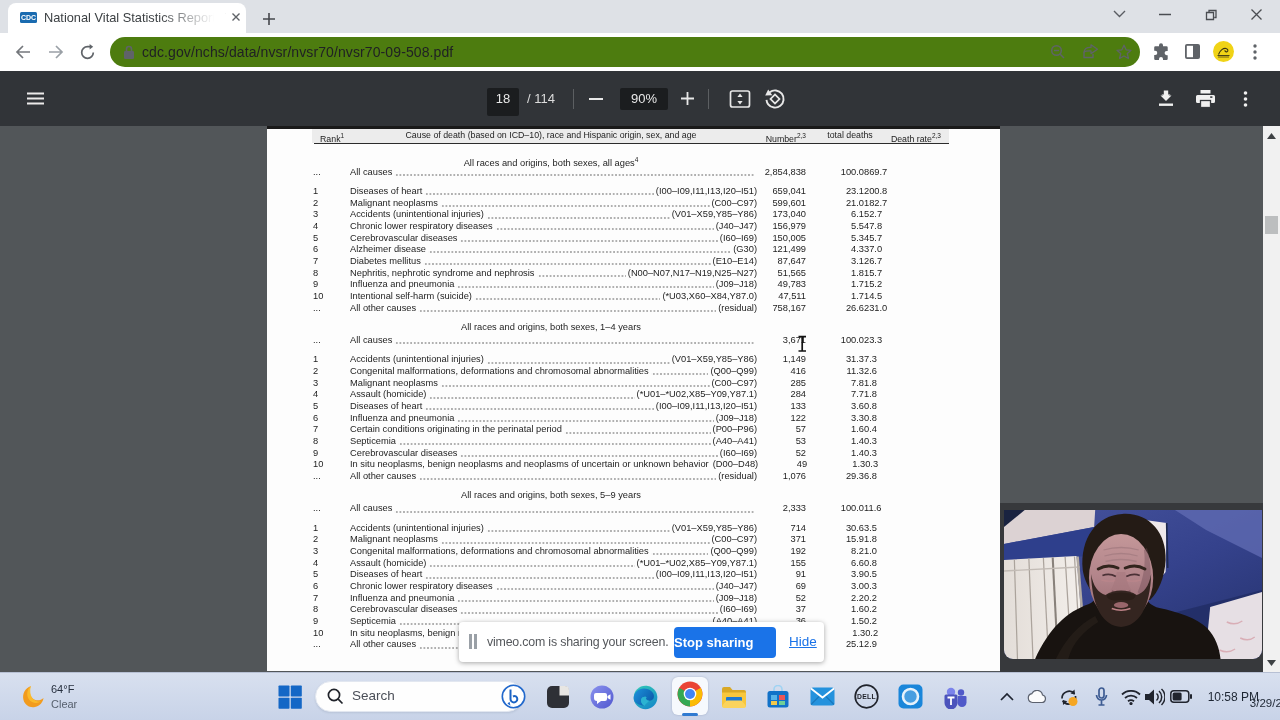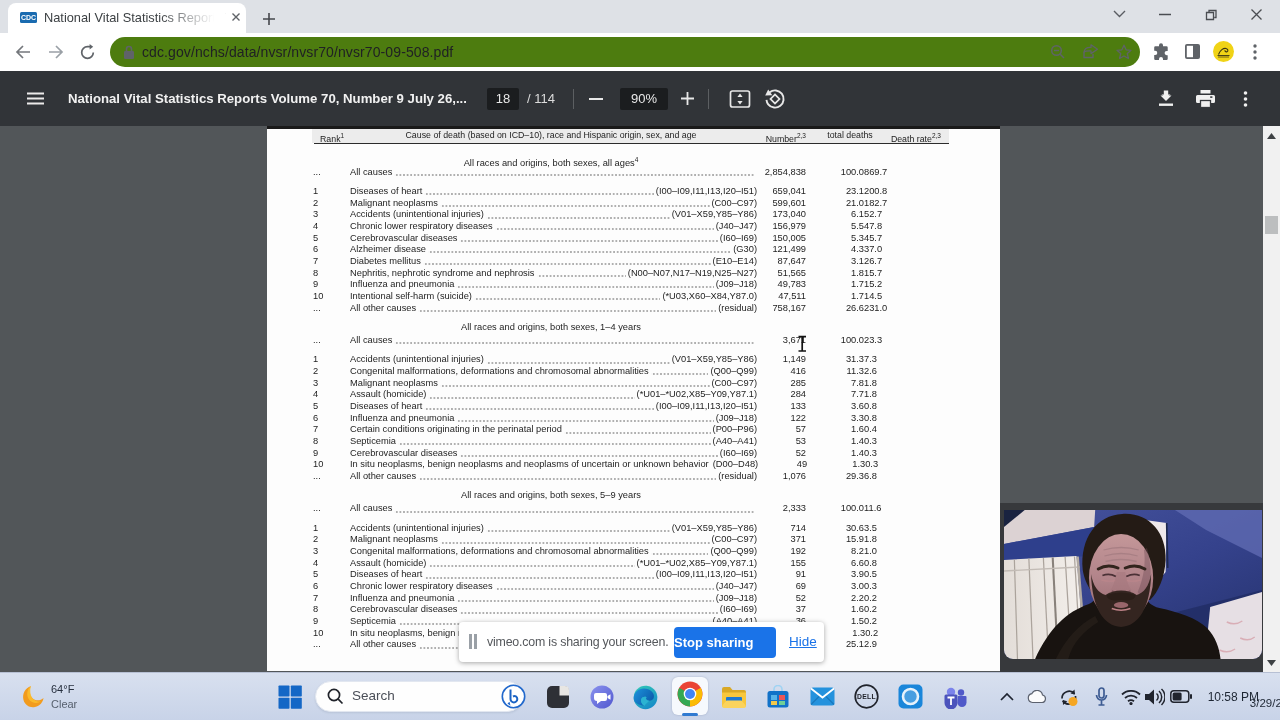--- a/index.html
+++ b/index.html
@@ -97,22 +97,21 @@
   <svg class="abs" style="left:1253px;top:11px" width="4" height="16" viewBox="0 0 4 16">
       <circle cx="2" cy="2" r="1.7" fill="#5f6368"></circle>
       <circle cx="2" cy="8" r="1.7" fill="#5f6368"></circle>
       <circle cx="2" cy="14" r="1.7" fill="#5f6368"></circle>
     </svg>
 </div>
 <div id="pdfbar">
   <svg class="abs" style="left:27px;top:21px" width="17" height="13" viewBox="0 0 17 13">
       <path d="M0 1.5 h17 M0 6.5 h17 M0 11.5 h17" stroke="#eceaea" stroke-width="1.8"></path>
     </svg>
-  <div id="pdftitle">National Vital Statistics Reports Volume 70, Number 9 July 26,...</div>
-  <div class="pdfbox" style="left:487px;top:17px;width:32px;height:22px;line-height:22px;">18</div>
+  <div class="pdfbox" style="left:487px;top:17px;width:32px;height:28px;line-height:22px;">18</div>
   <div class="abs" style="left:527px;top:20px;font-size:13px;color:#dcdcdc;">/ 114</div>
   <div class="pdfsep" style="left:573px;"></div>
   <svg class="abs" style="left:589px;top:27px" width="14" height="2" viewBox="0 0 14 2">
       <rect width="14" height="2" fill="#e8e8e8"></rect>
     </svg>
   <div class="pdfbox" style="left:620px;top:17px;width:48px;height:22px;line-height:22px;">90%</div>
   <svg class="abs" style="left:681px;top:21px" width="13" height="13" viewBox="0 0 13 13">
       <path d="M6.5 0 V13 M0 6.5 H13" stroke="#e8e8e8" stroke-width="1.8"></path>
     </svg>
   <div class="pdfsep" style="left:708px;"></div>

